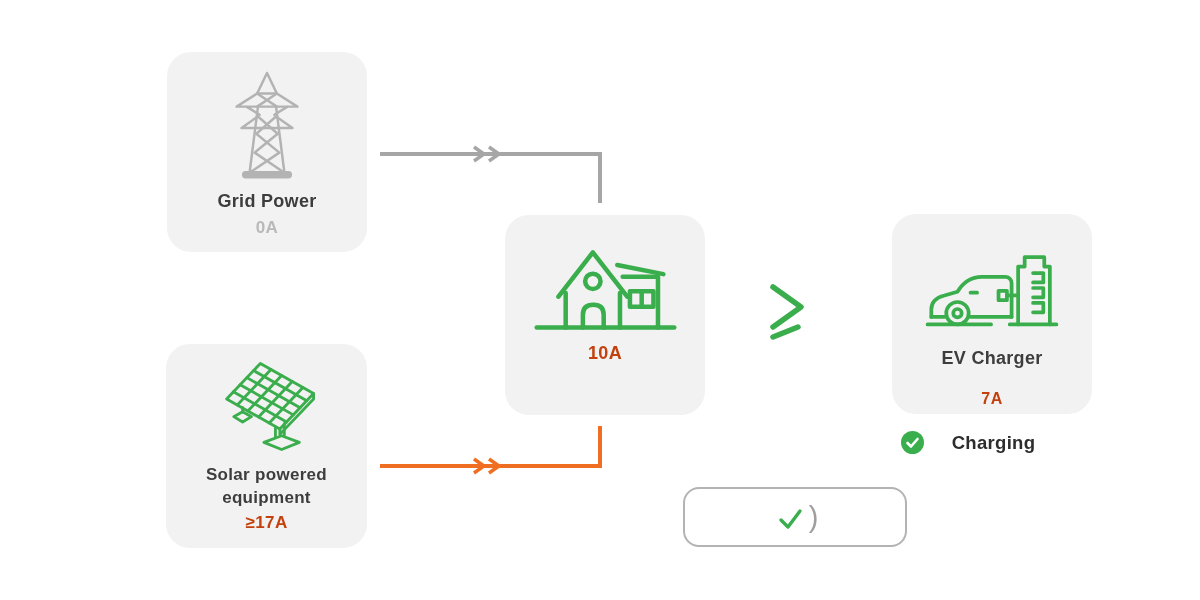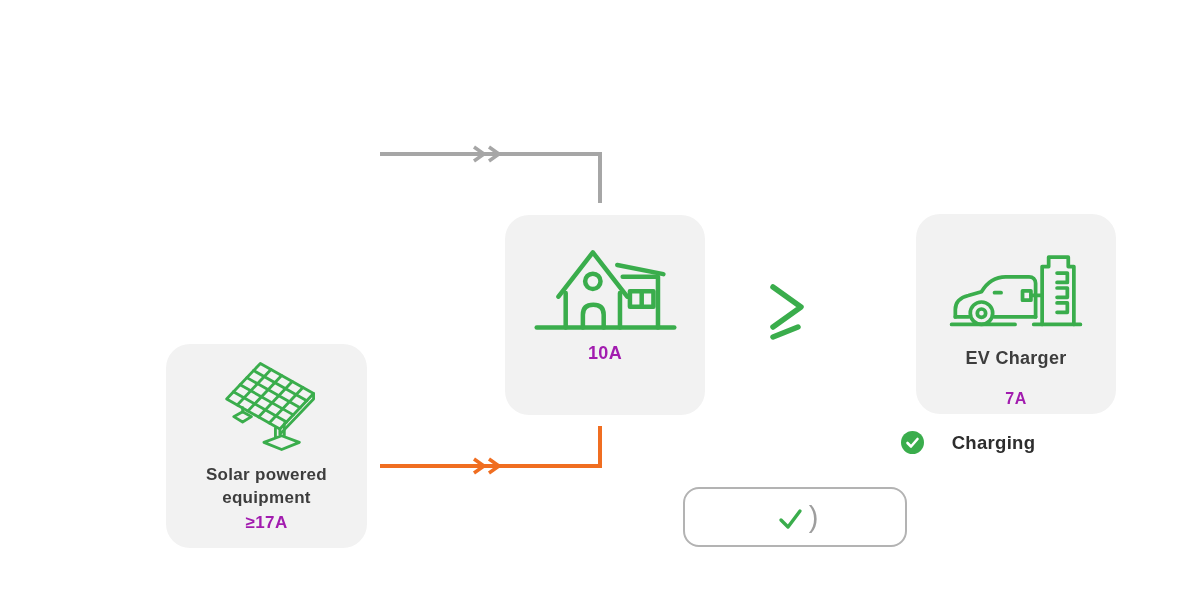--- a/index.html
+++ b/index.html
@@ -10,34 +10,34 @@
   .connectors{position:absolute;left:0;top:0;pointer-events:none;}
   .card{
     position:absolute;background:#f2f2f2;border-radius:24px;
     display:flex;flex-direction:column;align-items:center;text-align:center;
   }
   .card-title{
     font-size:18px;font-weight:bold;color:#3d3d3d;letter-spacing:.3px;line-height:1.35;
   }
   .card-value{font-size:17px;font-weight:bold;letter-spacing:.4px;}
   .val-muted{color:#b9b9b9;}
-  .val-green{color:#a21caf;}
+  .val-green{color:#c2410c;}
   #card-grid{left:167px;top:52px;width:200px;height:200px;padding-top:16px;box-sizing:border-box;}
   #card-grid .icon-wrap{height:121px;display:flex;align-items:flex-start;justify-content:center;}
   #card-grid .card-title{margin-top:0px;}
   #card-grid .card-value{margin-top:5px;}
   #card-solar{left:166px;top:344px;width:201px;height:204px;padding-top:14px;box-sizing:border-box;}
   #card-solar .icon-wrap{height:102px;display:flex;align-items:flex-start;justify-content:center;}
   #card-solar .card-title{width:180px;font-size:17px;margin-top:4px;}
   #card-solar .card-value{margin-top:3px;}
   #card-household{left:505px;top:215px;width:200px;height:200px;padding-top:22px;box-sizing:border-box;}
   #card-household .icon-wrap{height:98px;display:flex;align-items:flex-start;justify-content:center;}
   #card-household .card-title{margin-top:12px;}
   #card-household .card-value{font-size:18px;margin-top:8px;}
-  #card-ev{left:916px;top:214px;width:200px;height:200px;padding-top:32px;box-sizing:border-box;}
+  #card-ev{left:892px;top:214px;width:200px;height:200px;padding-top:32px;box-sizing:border-box;}
   #card-ev .icon-wrap{height:92px;display:flex;align-items:flex-start;justify-content:center;}
   #card-ev .card-title{margin-top:8px;}
   #card-ev .card-value{font-size:16px;margin-top:20px;}
   .priority-label{
     position:absolute;left:390px;top:479px;width:200px;text-align:center;
     font-size:15px;color:#8f8f8f;letter-spacing:.3px;
   }
   .comparator{position:absolute;left:764px;top:282px;}
   .charging-row{
     position:absolute;left:868px;top:431px;width:200px;
@@ -65,20 +65,35 @@
       <polyline points="489,147 499,154 489,161" fill="none" stroke="#a6a6a6" stroke-width="3.5"></polyline>
     </g>
 
     <g>
       <polyline points="380,466 600,466 600,426" fill="none" stroke="#f06e21" stroke-width="4"></polyline>
       <polyline points="474,459 484,466 474,473" fill="none" stroke="#f06e21" stroke-width="3.5"></polyline>
       <polyline points="489,459 499,466 489,473" fill="none" stroke="#f06e21" stroke-width="3.5"></polyline>
     </g>
   </svg>
 
+  <div class="card" id="card-grid">
+    <div class="icon-wrap">
+      <svg width="74" height="115" viewBox="0 0 90 140" fill="none" stroke="#b3b3b3" stroke-width="3" stroke-linecap="round" stroke-linejoin="round">
+        <path d="M45 6 L33 31 H57 Z"></path>
+        <path d="M33 31 L57 47 M57 31 L33 47"></path>
+        <path d="M8 47 H82 M8 47 L33 31 M82 47 L57 31 M20 47 L36 57 M70 47 L54 57"></path>
+        <path d="M14 73 H76 M14 73 L34 59 M76 73 L56 59"></path>
+        <path d="M34 47 L24 126 M56 47 L66 126"></path>
+        <path d="M34 59 L58 80 M56 59 L32 80 M32 80 L60 103 M58 80 L30 103 M30 103 L64 126 M60 103 L26 126"></path>
+        <path d="M19 130 H71" stroke-width="9"></path>
+      </svg>
+    </div>
+    <div class="card-title">Grid Power</div>
+    <div class="card-value val-muted">0A</div>
+  </div>
 
   <div class="card" id="card-solar">
     <div class="icon-wrap">
       <svg width="102" height="96" viewBox="0 0 115 108" fill="none" stroke="#3aad4c" stroke-width="3.2" stroke-linecap="round" stroke-linejoin="round">
         <path d="M50 6 L110 40 L72 80 L12 46 Z"></path>
         <path d="M62 12.8 L24 52.8 M74 19.6 L36 59.6 M86 26.4 L48 66.4 M98 33.2 L60 73.2"></path>
         <path d="M42.4 14 L102.4 48 M34.8 22 L94.8 56 M27.2 30 L87.2 64 M19.6 38 L79.6 72"></path>
         <path d="M110 40 V46 L72 86 L72 80"></path>
         <path d="M30 56 V61 M20 66 L30 72 L40 66 L30 60.5 Z"></path>
         <path d="M67 79 V89 M77 74 V87"></path>

